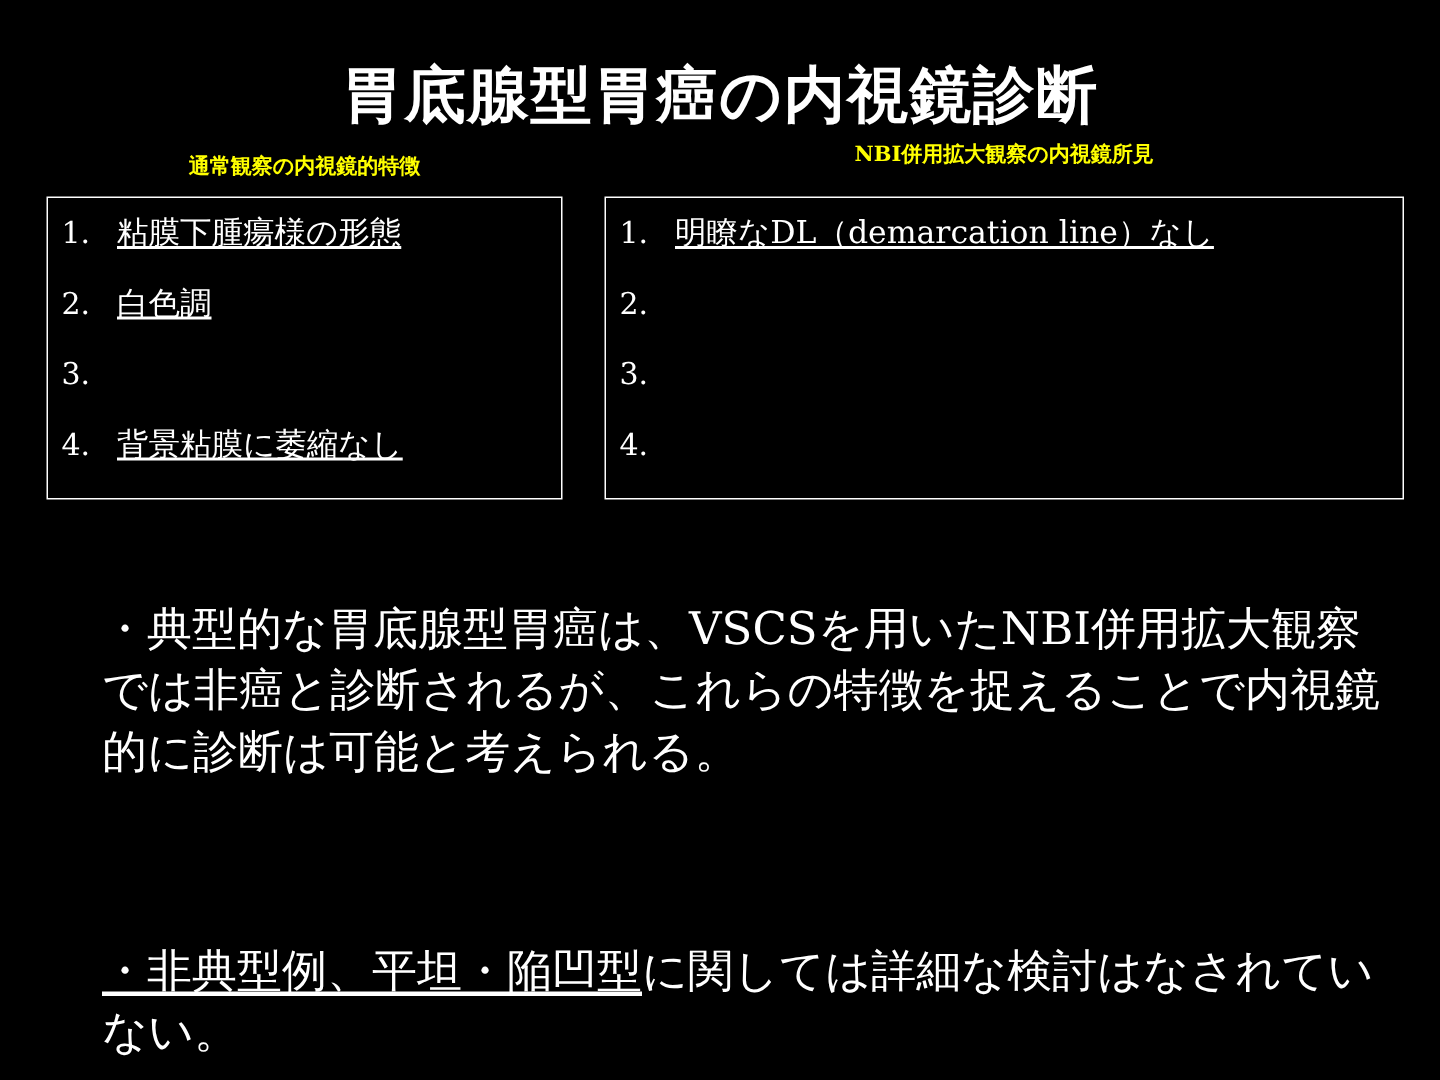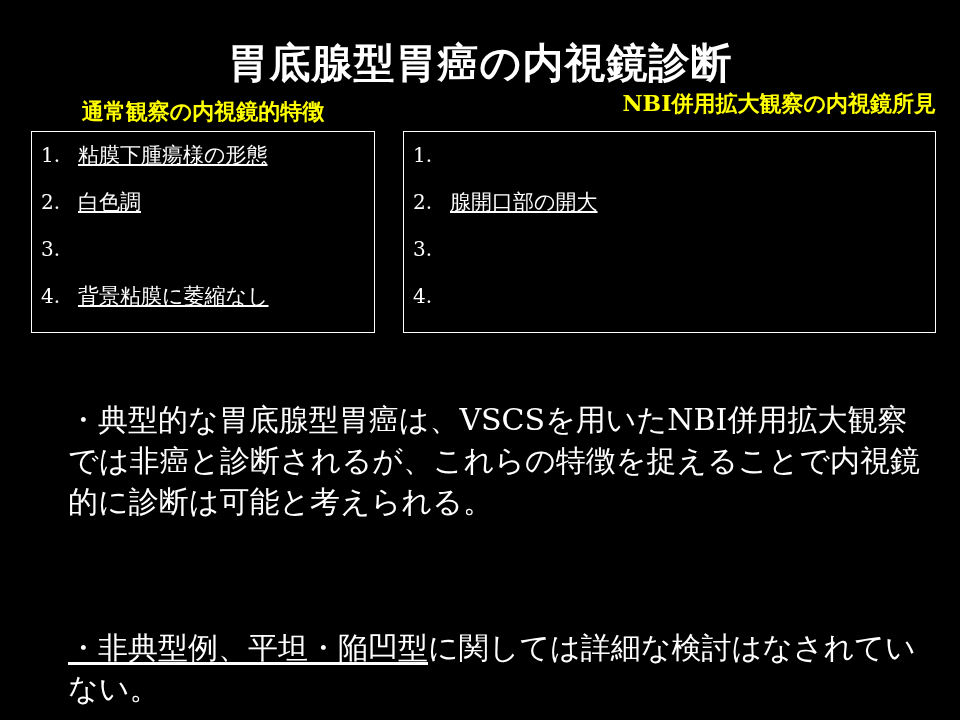--- a/index.html
+++ b/index.html
@@ -36,36 +36,35 @@
     letter-spacing: 1px;
     color: #ffffff;
     white-space: nowrap;
   }
 
   
   .col-heading {
     position: absolute;
     font-family: "DejaVu Serif", "Liberation Serif", serif;
     font-weight: bold;
-    font-size: 22px;
+    font-size: 14px;
     line-height: 22px;
     color: #ffff00;
     white-space: nowrap;
     text-align: center;
   }
   .col-heading.left {
     left: 31px;
     top: 100px;
     width: 344px;
   }
   .col-heading.right {
     left: 403px;
     top: 92px;
     width: 533px;
-    text-align: right;
   }
 
   
   .feature-box {
     position: absolute;
     border: 1px solid #ffffff;
     box-sizing: border-box;
     background: #000000;
   }
   .feature-box.left {
@@ -159,24 +158,24 @@
         <span class="num">4.</span>
         <span class="txt">背景粘膜に萎縮なし</span>
       </li>
     </ul>
   </div>
 
   <div class="feature-box right">
     <ul class="feature-list">
       <li class="feature-item">
         <span class="num">1.</span>
+        <span class="txt">明瞭なDL（demarcation line）なし</span>
       </li>
       <li class="feature-item">
         <span class="num">2.</span>
-        <span class="txt">腺開口部の開大</span>
       </li>
       <li class="feature-item">
         <span class="num">3.</span>
       </li>
       <li class="feature-item">
         <span class="num">4.</span>
       </li>
     </ul>
   </div>
 

